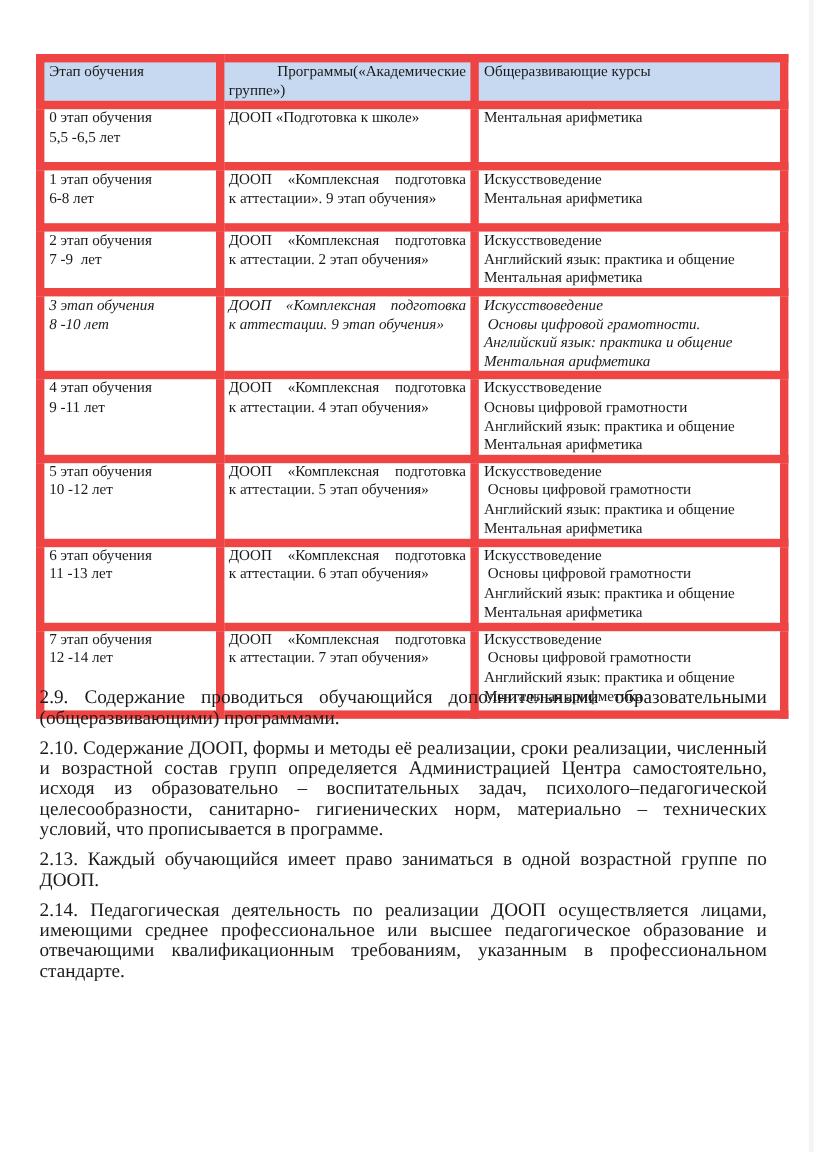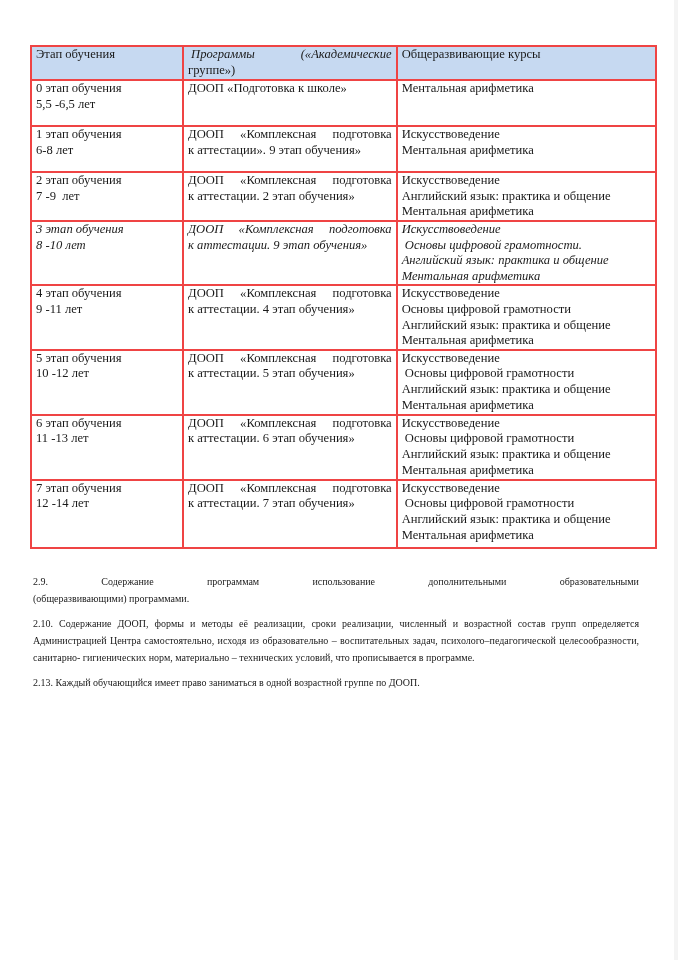--- a/index.html
+++ b/index.html
@@ -7,59 +7,59 @@
     width: 678px; height: 960px; background: #ffffff; overflow: hidden;
     font-family: "Liberation Serif", serif; color: #1a1a1a;
     position: relative;
   }
   .page { position: absolute; left: 0; top: 0; width: 678px; height: 960px; background: #fff; }
   table.grid {
     position: absolute; left: 30px; top: 45px; width: 627px;
     border-collapse: collapse; font-size: 12.6px; line-height: 15.6px;
   }
   table.grid th, table.grid td {
-    border: 2px solid #ef4444; vertical-align: top; padding: 0 4px 0 4px; text-align: left;
+    border: 7px solid #ef4444; vertical-align: top; padding: 0 4px 0 4px; text-align: left;
     font-weight: normal;
   }
   table.grid thead th { background: #c6d9f1; height: 32px; }
   col.c1 { width: 153px; } col.c2 { width: 214px; } col.c3 { width: 260px; }
   .justify { text-align: justify; text-align-last: justify; display: block; }
   .line { display: block; white-space: nowrap; }
   tr.r0 td { height: 44px; }
   tr.r1 td { height: 44px; }
   tr.r2 td { height: 47px; }
   tr.r3 td { height: 62px; font-style: italic; }
   tr.r4 td { height: 62px; }
   tr.r5 td { height: 63px; }
   tr.r6 td { height: 63px; }
   tr.r7 td { height: 66px; }
   .paras {
     position: absolute; left: 33px; top: 573px; width: 606px;
-    font-size: 10px; line-height: 17px;
+    font-size: 16px; line-height: 17px;
   }
   .paras p { margin: 0 0 8px 0; text-align: justify; }
   .p29 { display: flex; justify-content: space-between; }
   .edge { position: absolute; right: 0; top: 0; width: 4px; height: 960px; background: #f4f4f4; }
 </style>
 </head>
 <body>
 
 <div class="page">
 
   <table class="grid">
     <colgroup>
         <col class="c1">
         <col class="c2">
         <col class="c3">
       </colgroup>
     <thead>
       <tr>
         <th><span>Этап обучения</span></th>
         <th>
-          <span class="line" style="display:flex;justify-content:space-between;font-style:italic;">
+          <span class="line" style="display:flex;justify-content:flex-end;">
             <span style="padding-left:3px;">Программы</span>
             <span>(«Академические</span>
           </span>
           <span class="line">группе»)</span>
         </th>
         <th><span>Общеразвивающие курсы</span></th>
       </tr>
     </thead>
     <tbody>
       <tr class="r0">
@@ -184,25 +184,26 @@
           </td>
       </tr>
     </tbody>
   </table>
 
   <div class="paras">
     <p style="margin-bottom:8px;">
       <span class="p29">
         <span>2.9.</span>
         <span>Содержание</span>
-        <span>программам</span>
-        <span>использование</span>
+        <span>проводиться</span>
+        <span>обучающийся</span>
         <span>дополнительными</span>
         <span>образовательными</span>
       </span>
       <span class="line">(общеразвивающими) программами.</span>
     </p>
     <p>2.10. Содержание ДООП, формы и методы её реализации, сроки реализации, численный и возрастной состав групп определяется Администрацией Центра самостоятельно, исходя из образовательно – воспитательных задач, психолого–педагогической целесообразности, санитарно- гигиенических норм, материально – технических условий, что прописывается в программе.</p>
     <p>2.13. Каждый обучающийся имеет право заниматься в одной возрастной группе по ДООП.</p>
+    <p>2.14. Педагогическая деятельность по реализации ДООП осуществляется лицами, имеющими среднее профессиональное или высшее педагогическое образование и отвечающими квалификационным требованиям, указанным в профессиональном стандарте.</p>
   </div>
 
   <div class="edge"></div>
 </div>
 
 </body></html>

